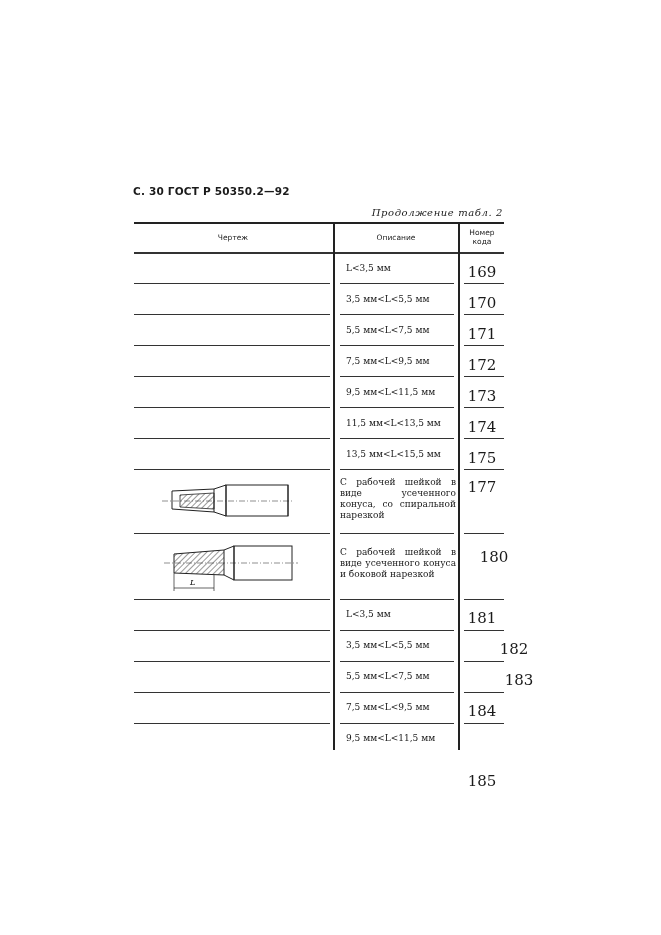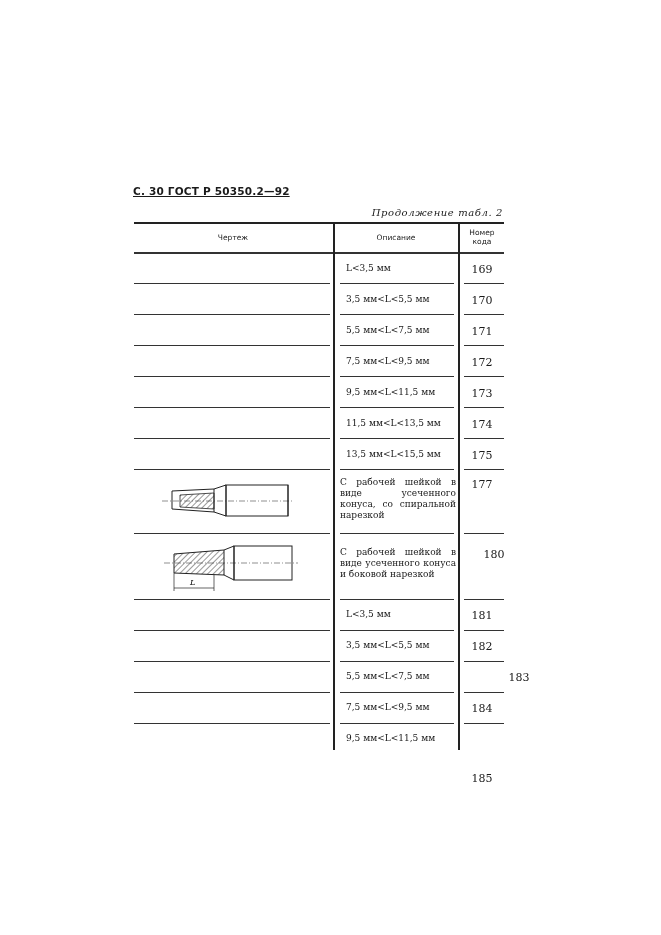--- a/index.html
+++ b/index.html
@@ -1,31 +1,31 @@
 <!DOCTYPE html>
 <html><head>
 <meta charset="utf-8">
 <style>
   html, body { margin:0; padding:0; background:#ffffff; }
   body { width:661px; height:935px; position:relative; overflow:hidden;
          font-family:"DejaVu Serif","Liberation Serif",serif; color:#1a1a1a; }
   .page-header { position:absolute; left:133px; top:185px; font-family:"DejaVu Sans","Liberation Sans",sans-serif;
-                 font-weight:bold; font-size:10.5px; letter-spacing:0.2px;text-decoration:underline; }
+                 font-weight:bold; font-size:10.5px; letter-spacing:0.2px; }
   .continuation { position:absolute; right:158px; top:207px; font-style:italic; font-size:10px; letter-spacing:0.6px; }
   .tbl { position:absolute; left:134px; top:222px; width:370px; }
   .hline-top { position:absolute; left:0; top:0; width:370px; height:2px; background:#222; }
   .hline-head { position:absolute; left:0; top:30px; width:370px; height:2px; background:#333; }
   .vline { position:absolute; width:1.5px; background:#222; }
   .hdr { position:absolute; top:0; height:30px; display:flex; align-items:center; justify-content:center;
          font-family:"DejaVu Sans","Liberation Sans",sans-serif; font-size:7.5px; text-align:center; line-height:9px; }
   .row { position:absolute; left:0; width:370px; }
   .row-line { position:absolute; height:1.2px; background:#333; }
   .desc { position:absolute; left:212px; font-size:9px; white-space:nowrap; }
   .desc-multi { position:absolute; left:206px; width:116px; font-size:9px; line-height:11px; text-align:justify; }
-  .code { position:absolute; left:326px; width:44px; text-align:center; font-size:11px; }
+  .code { position:absolute; left:326px; width:44px; text-align:center; font-size:15px; }
   .drawing { position:absolute; left:0; width:196px; }
 </style>
 </head>
 <body>
 
 <div class="page-header">С. 30 ГОСТ Р 50350.2—92</div>
 <div class="continuation">Продолжение табл. 2</div>
 
 <div class="tbl">
   <div class="hline-top"></div>
@@ -136,21 +136,21 @@
 
   <div class="row" style="top:379px;height:31px;">
     <span class="desc" style="top:8px;">L&lt;3,5 мм</span>
     <span class="code" style="top:8px;">181</span>
     <div class="row-line" style="left:0;width:196px;top:29px;"></div>
       <div class="row-line" style="left:206px;width:114px;top:29px;"></div>
       <div class="row-line" style="left:330px;width:40px;top:29px;"></div>
   </div>
   <div class="row" style="top:410px;height:31px;">
     <span class="desc" style="top:8px;">3,5 мм&lt;L&lt;5,5 мм</span>
-    <span class="code" style="top:8px;">182</span>
+    <span class="code" style="top:8px;padding-left:32px;">182</span>
     <div class="row-line" style="left:0;width:196px;top:29px;"></div>
       <div class="row-line" style="left:206px;width:114px;top:29px;"></div>
       <div class="row-line" style="left:330px;width:40px;top:29px;"></div>
   </div>
   <div class="row" style="top:441px;height:31px;">
     <span class="desc" style="top:8px;">5,5 мм&lt;L&lt;7,5 мм</span>
     <span class="code" style="top:8px;padding-left:37px;">183</span>
     <div class="row-line" style="left:0;width:196px;top:29px;"></div>
       <div class="row-line" style="left:206px;width:114px;top:29px;"></div>
       <div class="row-line" style="left:330px;width:40px;top:29px;"></div>

